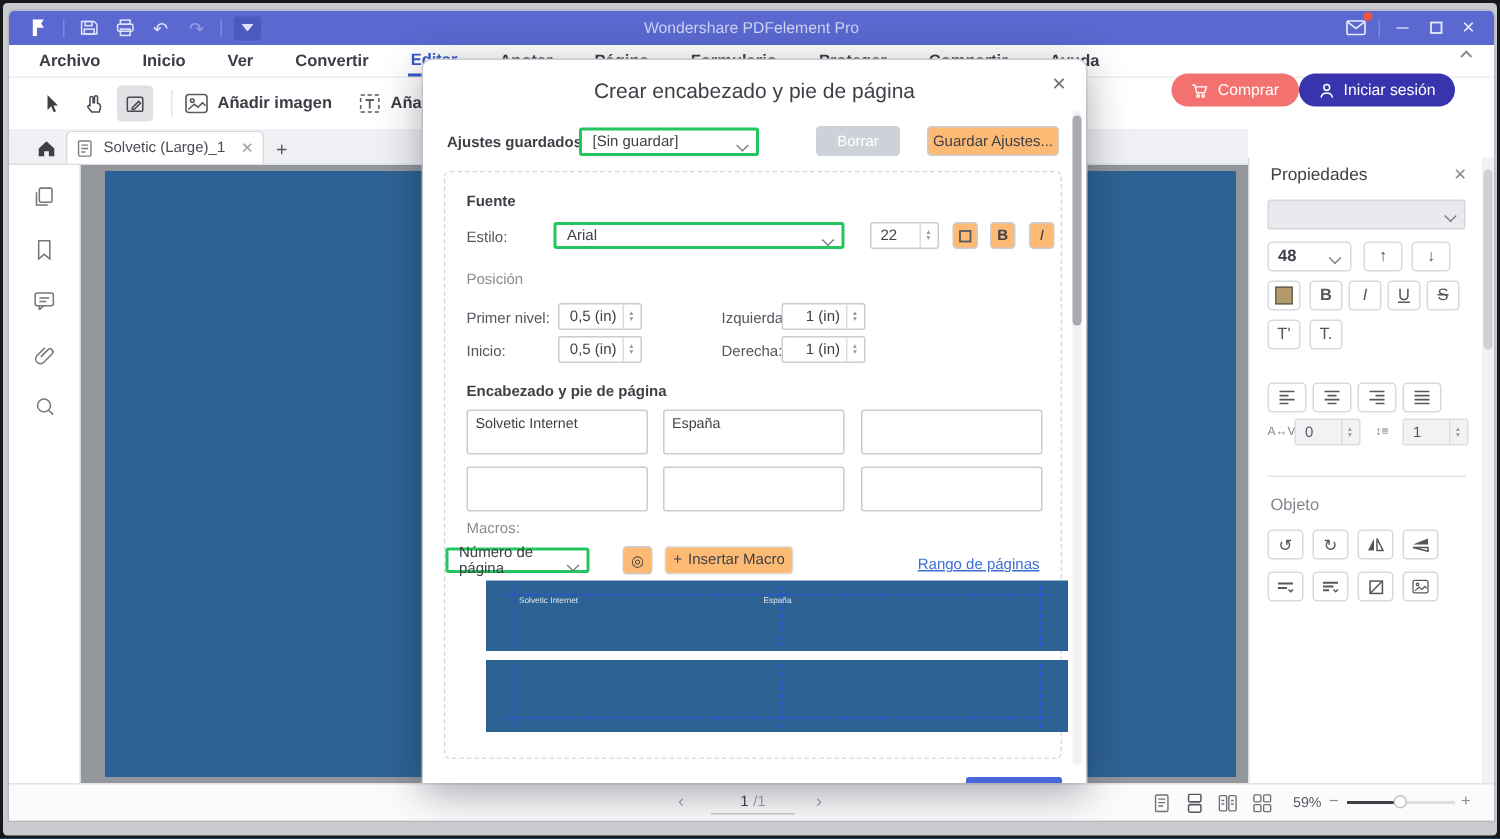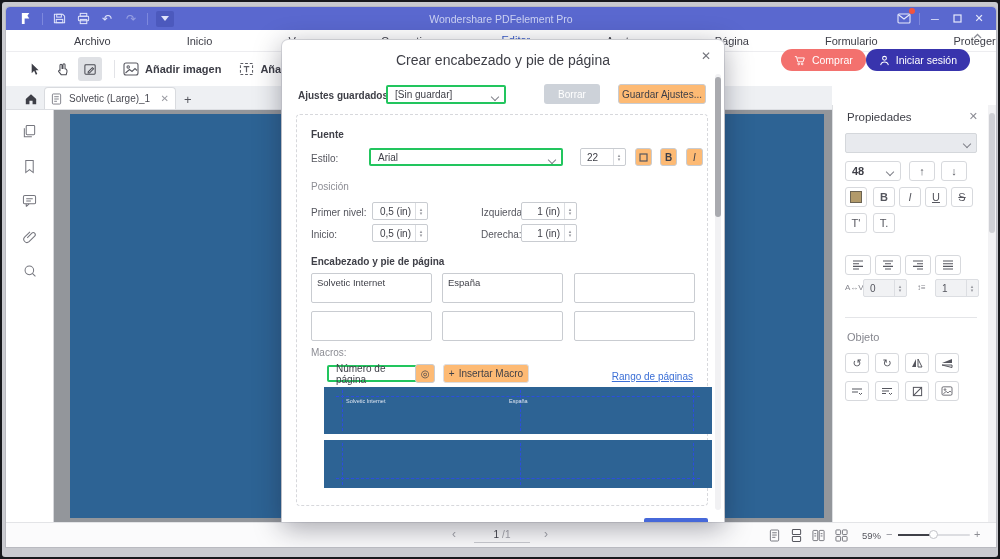--- a/index.html
+++ b/index.html
@@ -14,21 +14,21 @@
   .tb-sep { width:1px; height:12px; background:#7d88dd; margin:0 4px; }
   .tb-caret-box { width:18px; height:16px; background:#4c59bd; border-radius:2px; display:flex; align-items:center; justify-content:center; margin-left:4px; }
   .tb-title { position:absolute; left:0; right:0; text-align:center; color:#ccd2f3; font-size:10.5px; pointer-events:none; }
   .tb-right { position:absolute; right:6px; top:0; height:23px; display:flex; align-items:center; }
   .winbtn { width:22px; height:20px; display:flex; align-items:center; justify-content:center; color:#e7eafc; font-size:11px; }
   .mail-wrap { position:relative; }
   .mail-dot { position:absolute; right:0px; top:-1px; width:6px; height:6px; background:#f4543c; border-radius:50%; }
 
   
   .menubar { position:absolute; left:0; top:23px; right:0; height:22px; background:#fff; display:flex; align-items:center; padding-left:18px; gap:24px; border-bottom:1px solid #ededf0; }
-  .menu-item { font-size:11px; font-weight:normal; color:#3c3d46; padding:3px 2px;margin-left:48px; }
+  .menu-item { font-size:11px; font-weight:bold; color:#3c3d46; padding:3px 2px; }
   .menu-item.active { color:#3558c8; border-bottom:2px solid #3558c8; }
   .ribbon-collapse { position:absolute; right:14px; top:26px; color:#8b8d96; }
 
   
   .ribbon { position:absolute; left:0; top:45px; right:0; height:34px; background:#fff; display:flex; align-items:center; padding-left:16px; }
   .tool-btn { width:24px; height:24px; border-radius:3px; display:flex; align-items:center; justify-content:center; margin-right:4px; }
   .tool-btn.active { background:#dfe1e5; }
   .rb-sep { width:1px; height:18px; background:#e2e3e7; margin:0 8px; }
   .rb-labeled { display:flex; align-items:center; gap:6px; margin-right:18px; font-size:11px; color:#3c3d46; font-weight:bold; }
   .rb-right { position:absolute; right:26px; top:42px; display:flex; }
@@ -490,21 +490,21 @@
 
       <span class="dlg-lbl bold" style="left:14px;top:141px">Encabezado y pie de página</span>
       <span class="cell" style="left:14px;top:158px">Solvetic Internet</span>
       <span class="cell" style="left:145px;top:158px">España</span>
       <span class="cell" style="left:277px;top:158px"></span>
       <span class="cell" style="left:14px;top:196px"></span>
       <span class="cell" style="left:145px;top:196px"></span>
       <span class="cell" style="left:277px;top:196px"></span>
 
       <span class="dlg-lbl dim" style="left:14px;top:232px">Macros:</span>
-      <span class="combo" style="left:30px;top:250px;width:107px;height:17px">
+      <span class="combo" style="left:0;top:250px;width:96px;height:17px">
         <span>Número de página</span>
         <span class="caret"></span>
       </span>
       <span class="btn ghost" style="left:118px;top:249px;width:20px;height:19px">◎</span>
       <span class="btn ghost" style="left:146px;top:249px;width:86px;height:19px;gap:4px;border-color:#dcdee2">
         <span>+</span>
         <span>Insertar Macro</span>
       </span>
       <span class="link" style="right:14px;top:256px">Rango de páginas</span>
 

